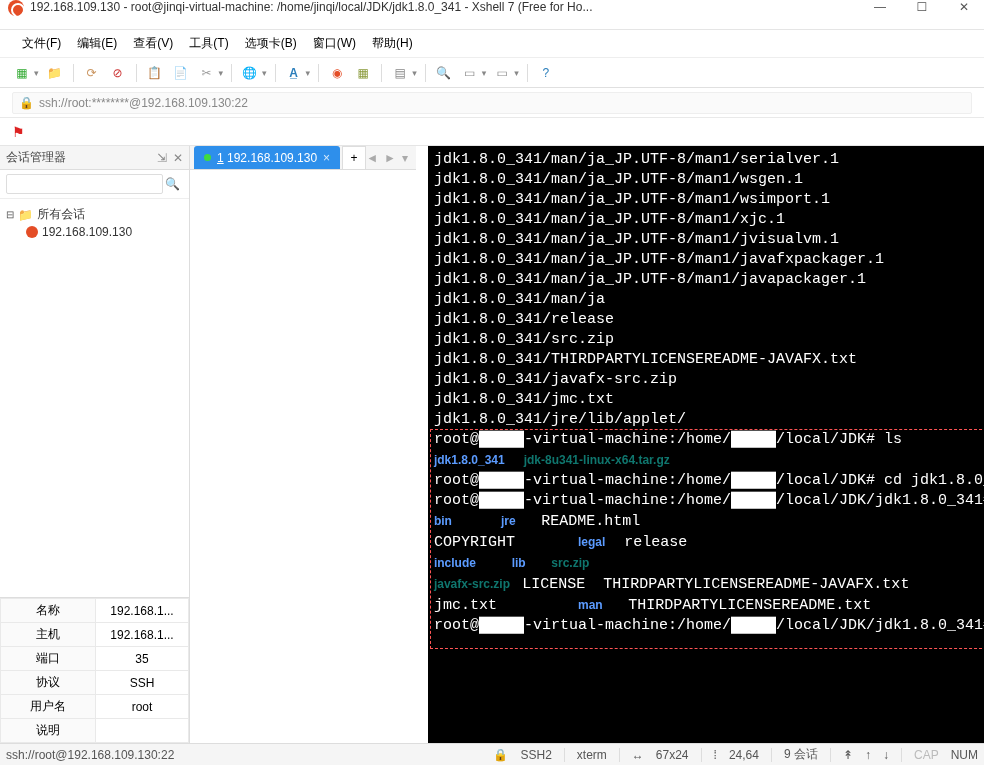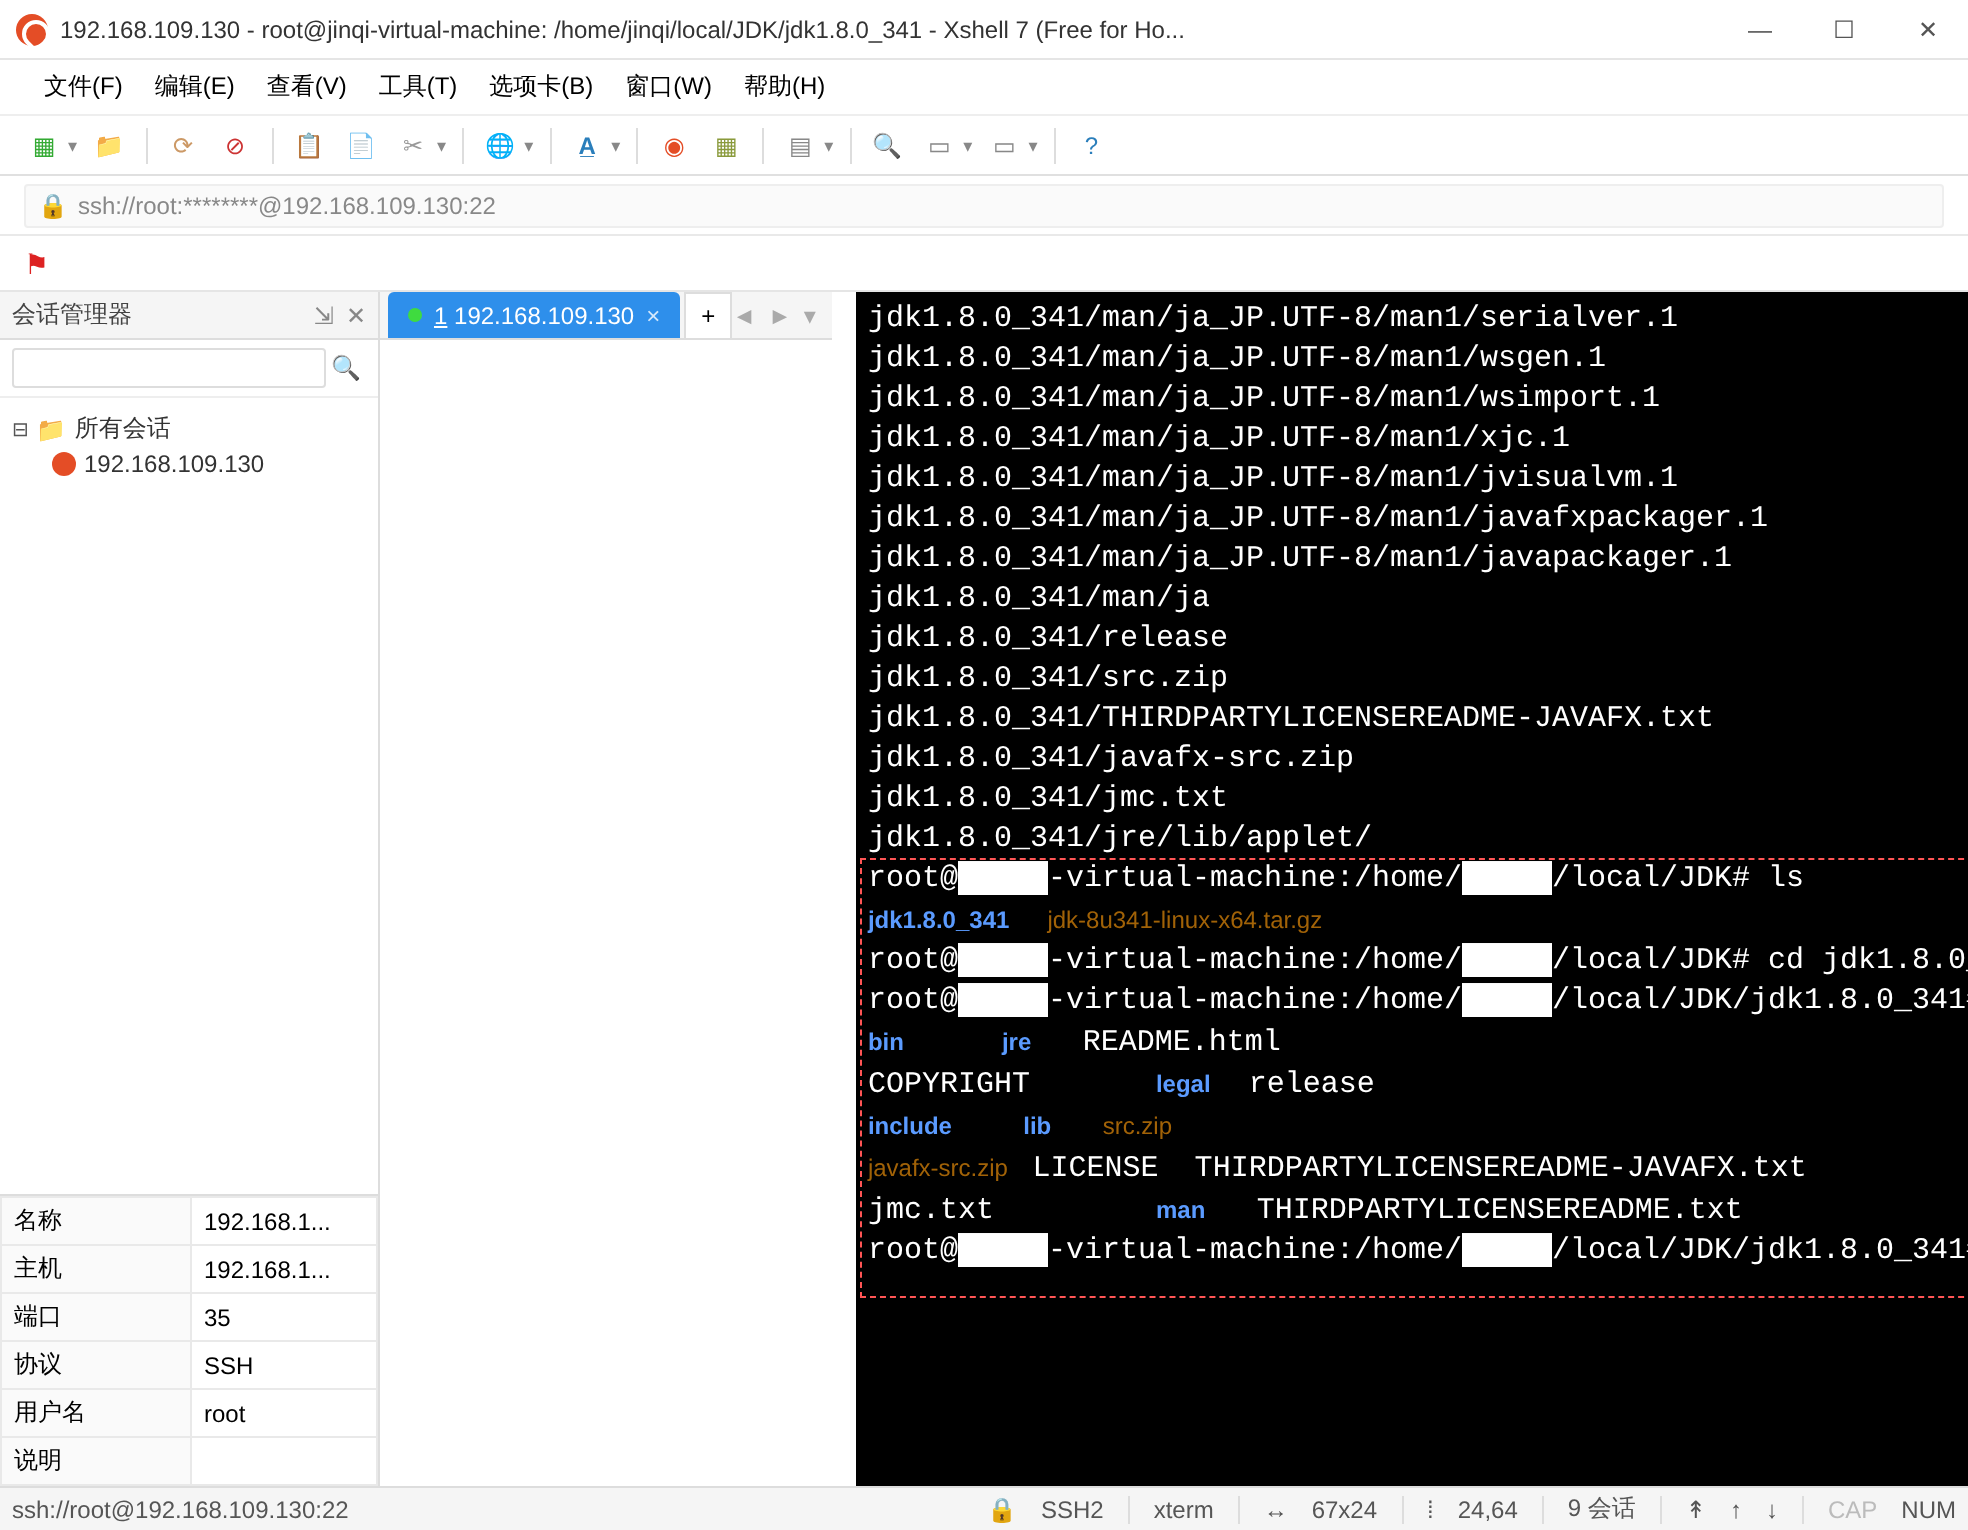--- a/index.html
+++ b/index.html
@@ -1,17 +1,17 @@
 <!DOCTYPE html>
 <html><head>
 <meta charset="utf-8">
 <style>
 * { margin: 0; padding: 0; box-sizing: border-box; font-family: "Microsoft YaHei", "Segoe UI", Tahoma, sans-serif; font-size: 12px; }
 body { background: #f0f0f0; width: 984px; height: 765px; overflow: hidden; display: flex; flex-direction: column; }
-.titlebar { height: 30px; background: #fff; display: flex; align-items: center; padding: 0 8px; border-bottom: 1px solid #e5e5e5; }
+.titlebar { height: 30px; background: #fff; display: flex; align-items: flex-start; padding: 0 8px; border-bottom: 1px solid #e5e5e5; }
 .titlebar-icon { width: 16px; height: 16px; background: #e44d26; border-radius: 50%; margin-right: 6px; position: relative; }
 .titlebar-icon::after { content: ""; position: absolute; left: 3px; top: 3px; width: 10px; height: 10px; border: 2px solid #fff; border-radius: 50% 50% 50% 0; transform: rotate(-45deg); }
 .titlebar-text { flex: 1; color: #333; }
 .win-controls { display: flex; gap: 18px; margin-left: auto; color: #555; }
 .win-btn { width: 24px; text-align: center; cursor: pointer; }
 .menubar { height: 28px; background: #fff; display: flex; align-items: center; padding: 0 16px; gap: 4px; border-bottom: 1px solid #eee; }
 .menubar-item { padding: 2px 6px; cursor: pointer; }
 .toolbar { height: 30px; background: #fff; display: flex; align-items: center; padding: 0 12px; gap: 6px; border-bottom: 1px solid #e0e0e0; }
 .tb-btn { width: 20px; height: 20px; display: flex; align-items: center; justify-content: center; cursor: pointer; }
 .tb-sep { width: 1px; height: 18px; background: #ddd; margin: 0 2px; }
@@ -28,34 +28,34 @@
 .panel-header .pin { cursor: pointer; }
 .searchrow { padding: 4px 6px; border-bottom: 1px solid #eee; display: flex; }
 .searchbox { flex: 1; height: 20px; border: 1px solid #ddd; border-radius: 2px; background: #fff; }
 .search-icon { width: 20px; display: flex; align-items: center; justify-content: center; color: #bbb; }
 .tree { flex: 1; padding: 6px 4px; font-size: 12px; color: #333; overflow: auto; }
 .tree-row { display: flex; align-items: center; gap: 4px; padding: 1px 2px; cursor: pointer; }
 .tree-row.child { padding-left: 22px; }
 .tree-exp { font-size: 10px; color: #555; }
 .folder-ic { color: #d4a017; }
 .sess-ic { width: 12px; height: 12px; background: #e44d26; border-radius: 50%; }
-.props { border-top: 1px solid #ddd; }
+.props { border-top: 1px solid #ddd; text-align: center; }
 .props table { width: 100%; border-collapse: collapse; }
 .props td { border: 1px solid #e9e9e9; padding: 3px 6px; font-size: 12px; }
 .props td:first-child { width: 95px; background: #fafafa; }
 .content { flex: 1; display: flex; flex-direction: row; background: #fff; }
 .tabrow { height: 24px; background: #f5f5f5; border-bottom: 1px solid #ddd; display: flex; align-items: stretch; padding-left: 4px; }
 .tab { background: #2e8feb; color: #fff; display: flex; align-items: center; padding: 0 10px; font-size: 12px; gap: 6px; border-top-left-radius: 3px; border-top-right-radius: 3px; cursor: pointer; }
 .tab .dot { width: 7px; height: 7px; background: #3fdb3f; border-radius: 50%; }
 .tab-close { cursor: pointer; opacity: .8; }
 .tab-add { width: 24px; display: flex; align-items: center; justify-content: center; cursor: pointer; background: #fff; border: 1px solid #ddd; border-bottom: none; margin-left: 2px; }
 .tabrow .nav { margin-left: auto; display: flex; align-items: center; gap: 6px; padding-right: 8px; color: #aaa; }
 .terminal { flex: 1; background: #000; color: #fff; font-family: "Consolas","Courier New",monospace; font-size: 15px; line-height: 20px; padding: 4px 6px; overflow: auto; position: relative; white-space: pre; }
 .terminal .bblue { color: #5b9bff; font-weight: bold; }
-.terminal .bred  { color: #a16207; font-weight: normal; }
+.terminal .bred  { color: #0f766e; font-weight: bold; }
 .terminal .cursor { display:inline-block; width:9px; height:16px; background:#39ff39; vertical-align:middle; }
 .hi-box { position: absolute; border: 1px dashed #f55; pointer-events: none; }
 .scroll-v { width: 16px; background: #f0f0f0; border-left: 1px solid #ddd; display:flex; flex-direction:column; align-items:center; }
 .scroll-v .arr { height:16px; line-height:16px; font-size:10px; color:#555; cursor:pointer; }
 .scroll-v .track { flex:1; width:100%; position:relative; }
 .scroll-v .thumb { position:absolute; left:2px; right:2px; top:40%; height:80px; background:#c9c9c9; border-radius:2px; }
 .term-wrap { flex:1; display:flex; overflow:hidden;padding-left:12px; }
 .statusbar { height: 22px; background: #f5f5f5; border-top: 1px solid #ddd; display: flex; align-items: center; font-size: 12px; color: #555; padding: 0 6px; gap: 12px; }
 .statusbar .sep { width:1px; height:14px; background:#ddd; }
 .statusbar .grow { flex:1; }

